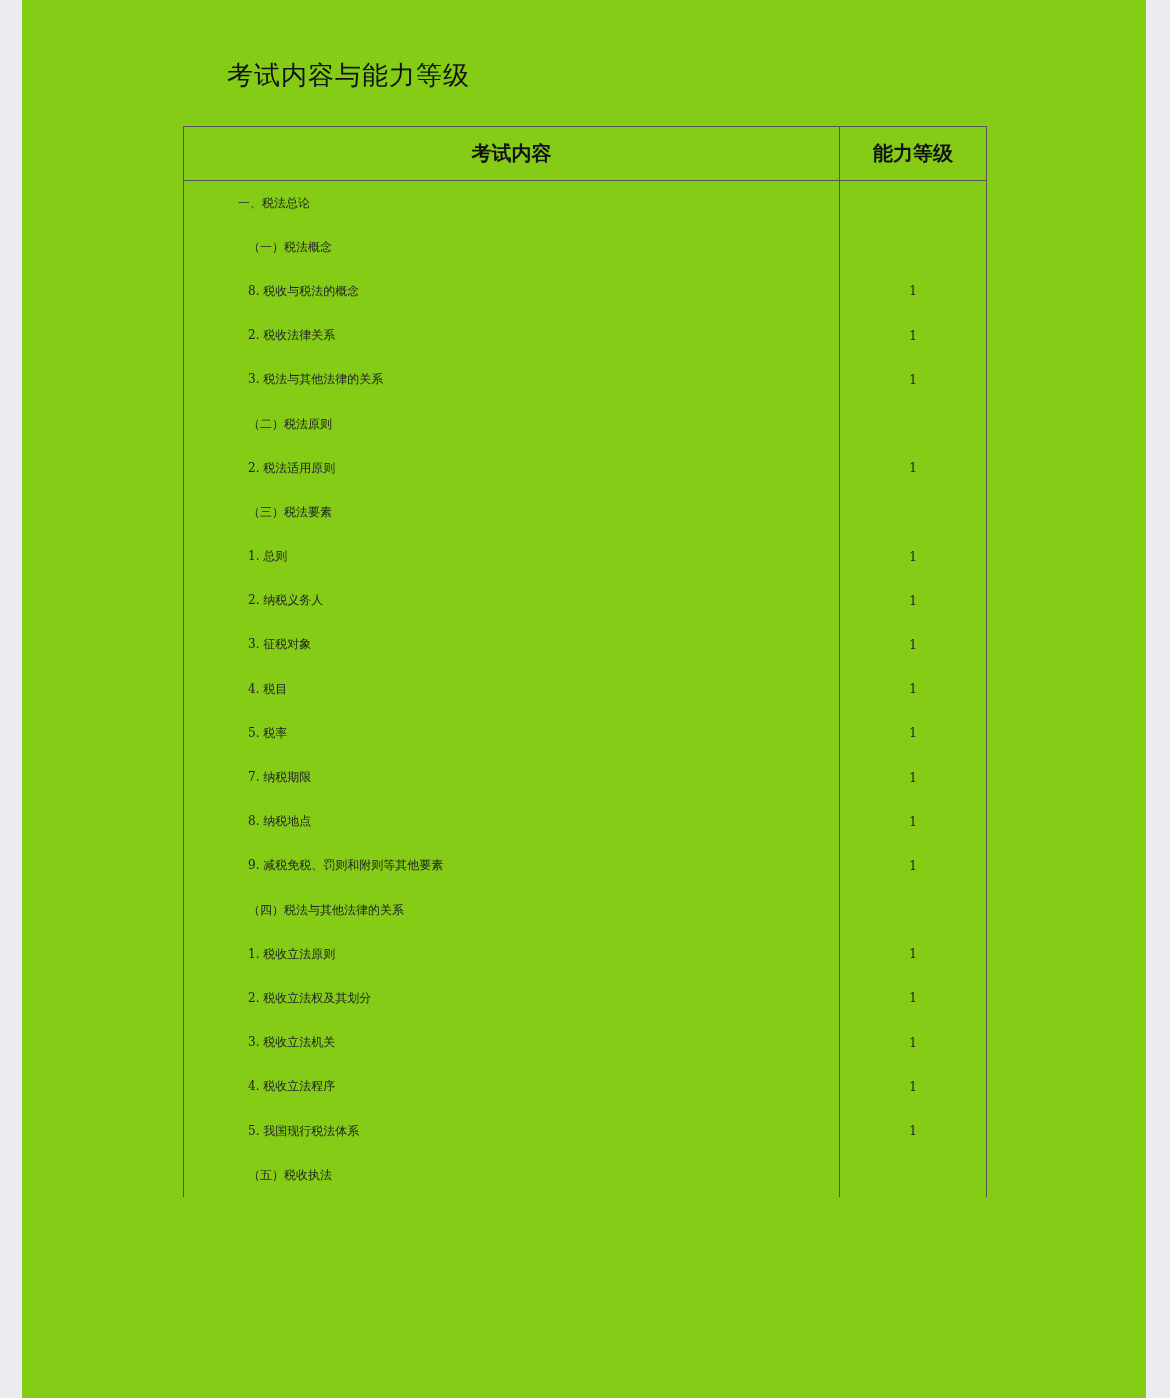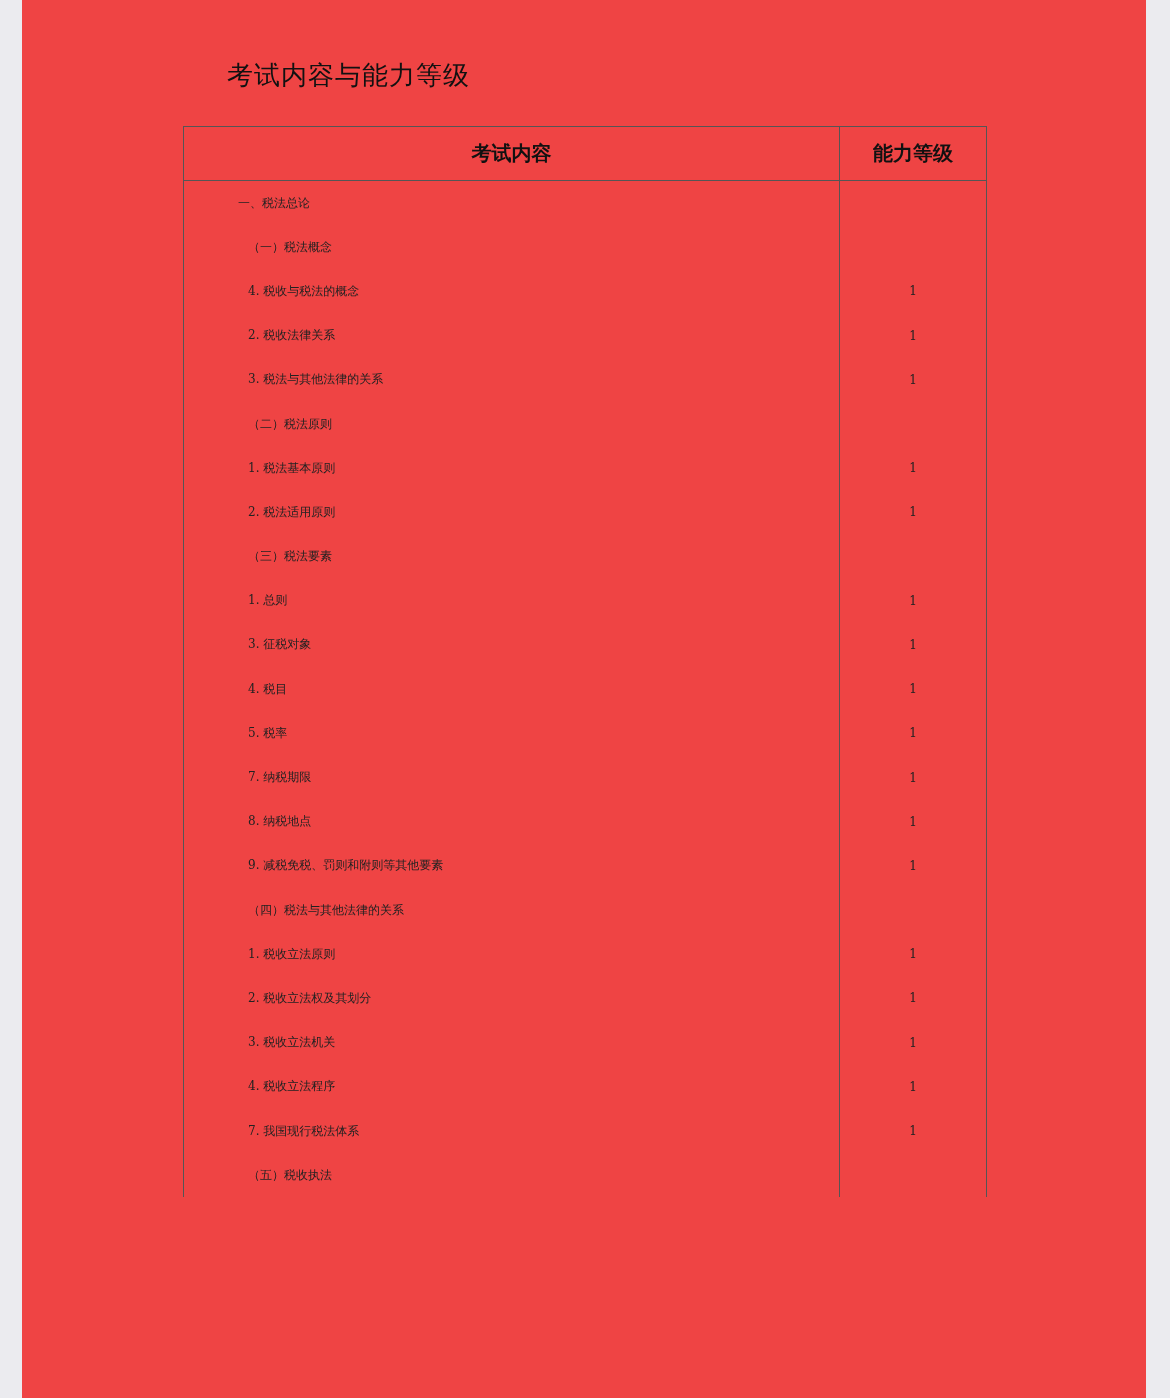--- a/index.html
+++ b/index.html
@@ -1,17 +1,17 @@
 <!DOCTYPE html>
 <html><head>
 <meta charset="utf-8">
 <style>
   html,body{margin:0;padding:0;}
   body{width:1170px;height:1398px;background:#ebebef;position:relative;overflow:hidden;font-family:"DejaVu Serif","Liberation Serif",serif;}
-  .page{position:absolute;left:22px;top:0;width:1124px;height:1398px;background:#ef4444;}
+  .page{position:absolute;left:22px;top:0;width:1124px;height:1398px;background:#84cc16;}
   .title{position:absolute;left:205px;top:58px;font-family:"DejaVu Sans","Liberation Sans",sans-serif;font-size:26px;color:#111;letter-spacing:1px;}
   table{position:absolute;left:161px;top:126px;width:804px;border-collapse:collapse;}
   th,td{border-left:1.5px solid #555;border-right:1.5px solid #555;padding:0;}
   th{border-top:1.5px solid #555;border-bottom:1.5px solid #555;height:53px;font-family:"DejaVu Sans","Liberation Sans",sans-serif;font-weight:bold;font-size:20px;color:#111;}
   th.c1{width:655px;margin-top:19px;}
   td{height:44.2px;font-size:12px;color:#222;}
   tr.last td{border-bottom:1.5px solid #555;}
   td.lvl{text-align:center;}
   .i0{padding-left:54px;}
   .i1{padding-left:64px;}
@@ -31,49 +31,49 @@
     <tbody id="tbody">
         <tr>
           <td class="txt i0">一、税法总论</td>
           <td class="lvl"></td>
         </tr>
         <tr>
           <td class="txt i1">（一）税法概念</td>
           <td class="lvl"></td>
         </tr>
         <tr>
-          <td class="txt i1">4. 税收与税法的概念</td>
+          <td class="txt i1">8. 税收与税法的概念</td>
           <td class="lvl">1</td>
         </tr>
         <tr>
           <td class="txt i1">2. 税收法律关系</td>
           <td class="lvl">1</td>
         </tr>
         <tr>
           <td class="txt i1">3. 税法与其他法律的关系</td>
           <td class="lvl">1</td>
         </tr>
         <tr>
           <td class="txt i1">（二）税法原则</td>
           <td class="lvl"></td>
         </tr>
         <tr>
-          <td class="txt i1">1. 税法基本原则</td>
-          <td class="lvl">1</td>
-        </tr>
-        <tr>
           <td class="txt i1">2. 税法适用原则</td>
           <td class="lvl">1</td>
         </tr>
         <tr>
           <td class="txt i1">（三）税法要素</td>
           <td class="lvl"></td>
         </tr>
         <tr>
           <td class="txt i1">1. 总则</td>
+          <td class="lvl">1</td>
+        </tr>
+        <tr>
+          <td class="txt i1">2. 纳税义务人</td>
           <td class="lvl">1</td>
         </tr>
         <tr>
           <td class="txt i1">3. 征税对象</td>
           <td class="lvl">1</td>
         </tr>
         <tr>
           <td class="txt i1">4. 税目</td>
           <td class="lvl">1</td>
         </tr>
@@ -107,21 +107,21 @@
         </tr>
         <tr>
           <td class="txt i1">3. 税收立法机关</td>
           <td class="lvl">1</td>
         </tr>
         <tr>
           <td class="txt i1">4. 税收立法程序</td>
           <td class="lvl">1</td>
         </tr>
         <tr>
-          <td class="txt i1">7. 我国现行税法体系</td>
+          <td class="txt i1">5. 我国现行税法体系</td>
           <td class="lvl">1</td>
         </tr>
         <tr>
           <td class="txt i1">（五）税收执法</td>
           <td class="lvl"></td>
         </tr>
       </tbody>
   </table>
 </div>
 

